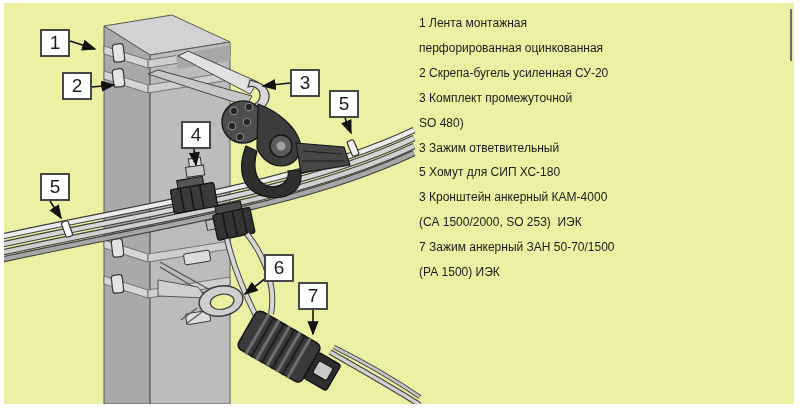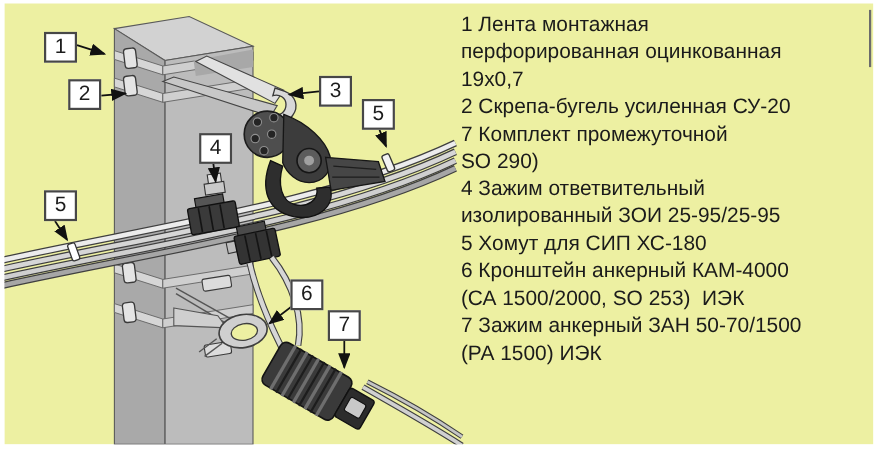--- a/index.html
+++ b/index.html
@@ -10,21 +10,21 @@
   .m-strip{position:absolute;background:#ffffff;z-index:3;}
   .m-left{left:0;top:0;width:4px;height:408px;}
   .m-top{left:0;top:0;width:800px;height:3px;}
   .m-right{right:0;top:0;width:6px;height:408px;}
   .m-bottom{left:0;bottom:0;width:800px;height:4px;}
   .edge-artifact{position:absolute;left:790px;top:9px;width:2px;height:52px;background:#6b6b6b;z-index:4;}
   .callout{position:absolute;width:30px;height:28px;box-sizing:border-box;background:#ffffff;
            border:2px solid #474747;display:flex;align-items:center;justify-content:center;
            font-size:19px;color:#1c1c1c;z-index:5;}
   .legend{position:absolute;left:419px;top:11px;width:374px;z-index:2;color:#1b1b1b;}
-  .legend .lline{font-size:19px;line-height:24.9px;white-space:pre;letter-spacing:0;}
+  .legend .lline{font-size:12px;line-height:24.9px;white-space:pre;letter-spacing:0;}
 </style>
 </head>
 <body>
 
 <div class="frame">
   <div class="page"></div>
 
   <svg class="diagram" width="800" height="408" viewBox="0 0 800 408">
     <defs>
       <marker id="ah" markerWidth="9" markerHeight="7" refX="8" refY="3.5" orient="auto">
@@ -193,25 +193,23 @@
   <div class="callout" style="left:290px;top:69px">3</div>
   <div class="callout" style="left:181px;top:121px">4</div>
   <div class="callout" style="left:329px;top:90px">5</div>
   <div class="callout" style="left:40px;top:173px">5</div>
   <div class="callout" style="left:264px;top:254px">6</div>
   <div class="callout" style="left:298px;top:282px">7</div>
 
   <div class="legend">
     <div class="lline">1 Лента монтажная</div>
     <div class="lline">перфорированная оцинкованная</div>
-    <div class="lline">19х0,7</div>
     <div class="lline">2 Скрепа-бугель усиленная СУ-20</div>
-    <div class="lline">7 Комплект промежуточной</div>
-    <div class="lline">SO 290)</div>
-    <div class="lline">4 Зажим ответвительный</div>
-    <div class="lline">изолированный ЗОИ 25-95/25-95</div>
+    <div class="lline">3 Комплект промежуточной</div>
+    <div class="lline">SO 480)</div>
+    <div class="lline">3 Зажим ответвительный</div>
     <div class="lline">5 Хомут для СИП ХС-180</div>
-    <div class="lline">6 Кронштейн анкерный КАМ-4000</div>
+    <div class="lline">3 Кронштейн анкерный КАМ-4000</div>
     <div class="lline">(СА 1500/2000, SO 253)  ИЭК</div>
     <div class="lline">7 Зажим анкерный ЗАН 50-70/1500</div>
     <div class="lline">(РА 1500) ИЭК</div>
   </div>
 </div>
 
 </body></html>

